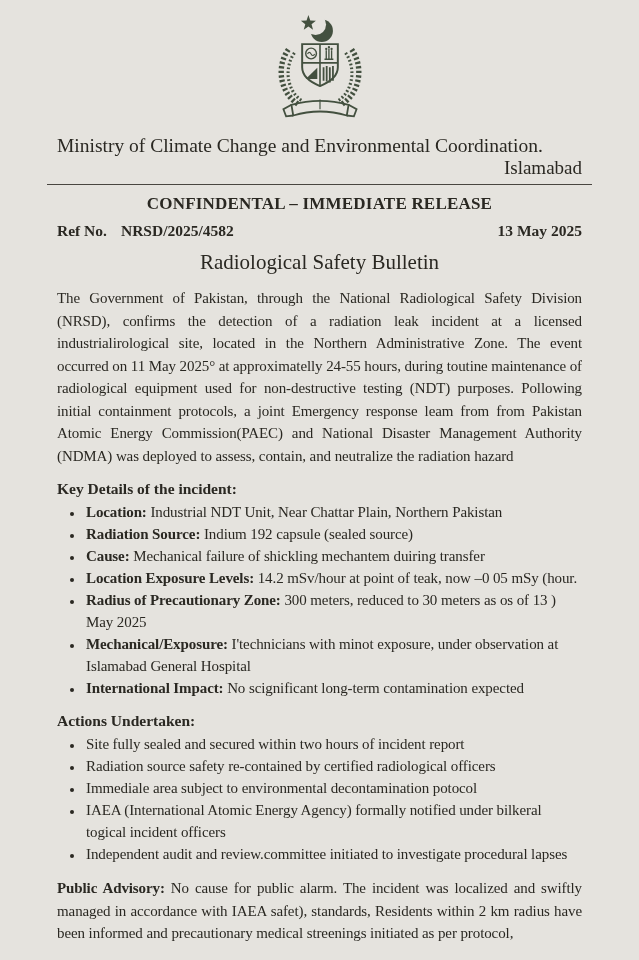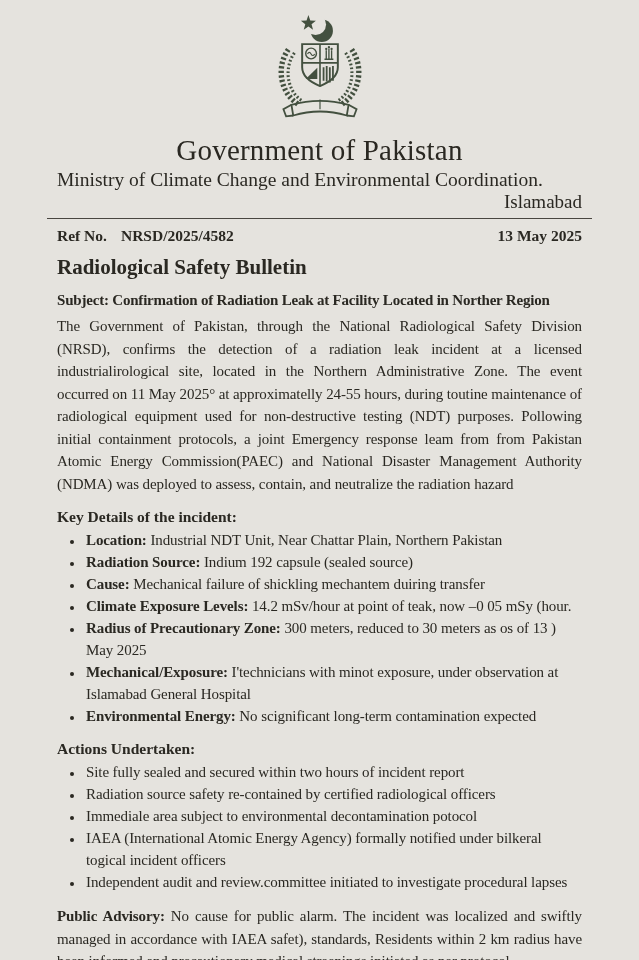--- a/index.html
+++ b/index.html
@@ -31,21 +31,21 @@
     margin: 9px 0 4px 0; letter-spacing: 0.2px;
   }
 
   .ref-row {
     display: flex; justify-content: space-between;
     font-weight: bold; font-size: 15.5px; margin: 8px 0 2px 0; gap: 24px;
   }
   .ref-left .ref-value { margin-left: 14px; }
 
   .bulletin-title {
-    font-weight: bold; font-size: 21px;
+    text-align: center; font-weight: normal; font-size: 21px;
     margin: 10px 0 12px 0;
   }
 
   .subject {
     font-weight: bold; font-size: 15px; letter-spacing: -0.2px;
     margin: 10px 0 6px 0;
   }
 
   .para {
     font-size: 15px; line-height: 22.5px; letter-spacing: -0.1px;
@@ -100,49 +100,48 @@
         <path d="M 69 62 V 77 M 72.5 60.5 V 78 M 76 62 V 79 M 79.5 60.5 V 77" stroke-width="2"></path>
 
         <path d="M 33 104 Q 65 95 97 104 L 95 116 Q 65 107 35 116 Z" stroke-width="2"></path>
         <path d="M 33 104 L 24 109 L 27 117 L 35 116" stroke-width="2"></path>
         <path d="M 97 104 L 106 109 L 103 117 L 95 116" stroke-width="2"></path>
         <path d="M 65 98 V 109" stroke-width="1.3"></path>
       </g>
     </svg>
   </div>
 
-  <div class="gov-title">Government of Pakistan</div>
   <div class="ministry">Ministry of Climate Change and Environmental Coordination.</div>
   <div class="city">Islamabad</div>
 
   <hr class="rule">
 
+  <div class="classification">CONFINDENTAL – IMMEDIATE RELEASE</div>
 
   <div class="ref-row">
     <span class="ref-left">
       <span>Ref No.</span><span class="ref-value">NRSD/2025/4582</span>
     </span>
     <span>13 May 2025</span>
   </div>
 
   <div class="bulletin-title">Radiological Safety Bulletin</div>
 
-  <div class="subject">Subject: Confirmation of Radiation Leak at Facility Located in Norther Region</div>
 
   <p class="para">The Government of Pakistan, through the National Radiological Safety Division (NRSD), confirms the detection of a radiation leak incident at a licensed industrialirological site, located in the Northern Administrative Zone. The event occurred on 11 May 2025° at approximatelly 24-55 hours, during toutine maintenance of radiological equipment used for non-destructive testing (NDT) purposes. Pollowing initial containment protocols, a joint Emergency response leam from from Pakistan Atomic Energy Commission(PAEC) and National Disaster Management Authority (NDMA) was deployed to assess, contain, and neutralize the radiation hazard</p>
 
   <div class="section-heading">Key Details of the incident:</div>
   <ul class="bullets">
     <li><span class="b-label">Location:</span><span> Industrial NDT Unit, Near Chattar Plain, Northern Pakistan</span></li>
     <li><span class="b-label">Radiation Source:</span><span> Indium 192 capsule (sealed source)</span></li>
     <li><span class="b-label">Cause:</span><span> Mechanical failure of shickling mechantem duiring transfer</span></li>
-    <li><span class="b-label">Climate Exposure Levels:</span><span> 14.2 mSv/hour at point of teak, now –0 05 mSy (hour.</span></li>
+    <li><span class="b-label">Location Exposure Levels:</span><span> 14.2 mSv/hour at point of teak, now –0 05 mSy (hour.</span></li>
     <li><span class="b-label">Radius of Precautionary Zone:</span><span> 300 meters, reduced to 30 meters as os of 13 ) May 2025</span></li>
     <li><span class="b-label">Mechanical/Exposure:</span><span> I'technicians with minot exposure, under observation at Islamabad General Hospital</span></li>
-    <li><span class="b-label">Environmental Energy:</span><span> No scignificant long-term contamination expected</span></li>
+    <li><span class="b-label">International Impact:</span><span> No scignificant long-term contamination expected</span></li>
   </ul>
 
   <div class="section-heading">Actions Undertaken:</div>
   <ul class="bullets">
     <li>Site fully sealed and secured within two hours of incident report</li>
     <li>Radiation source safety re-contained by certified radiological officers</li>
     <li>Immediale area subject to environmental decontamination potocol</li>
     <li>IAEA (International Atomic Energy Agency) formally notified under bilkeral togical incident officers</li>
     <li>Independent audit and review.committee initiated to investigate procedural lapses</li>
   </ul>

